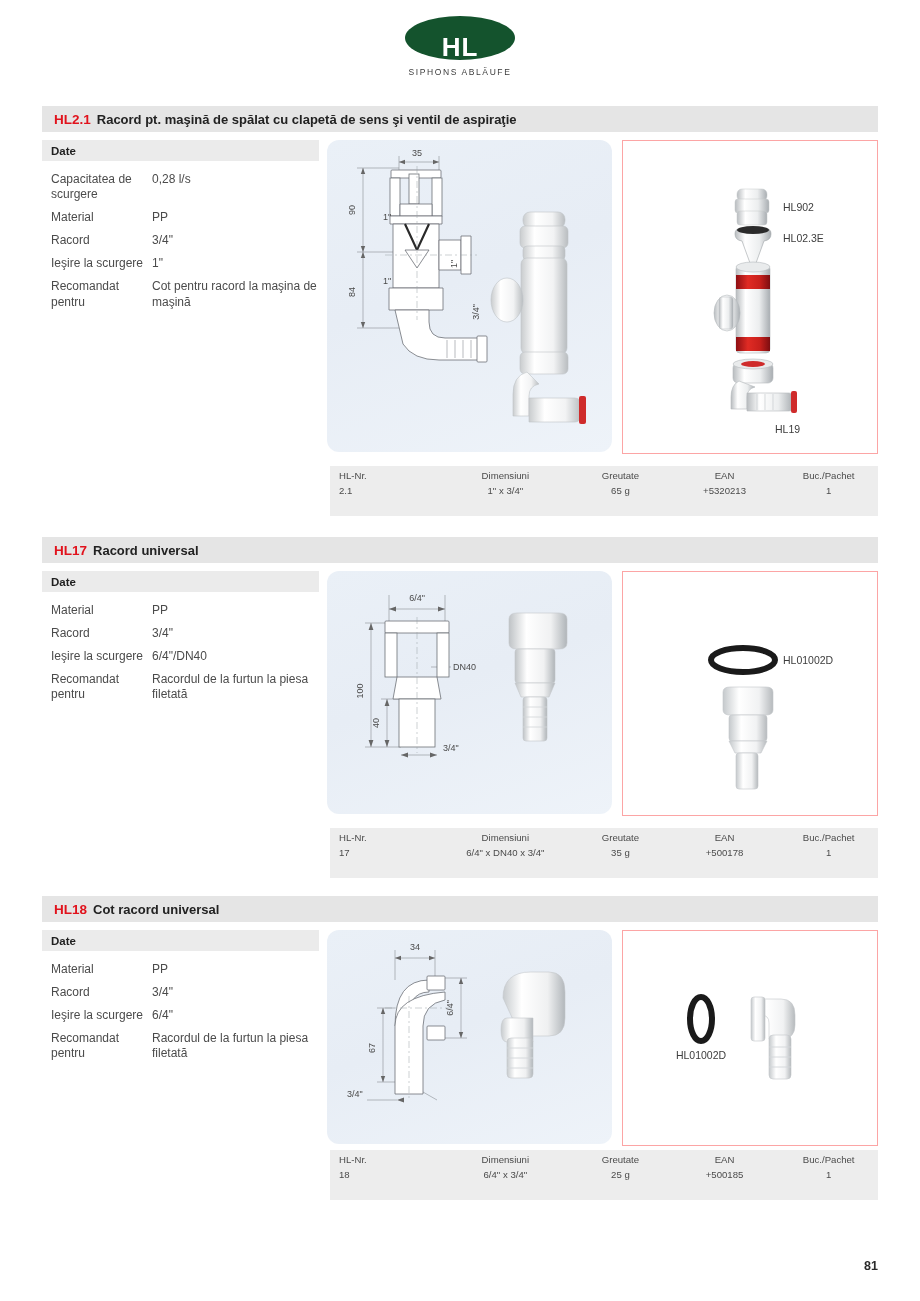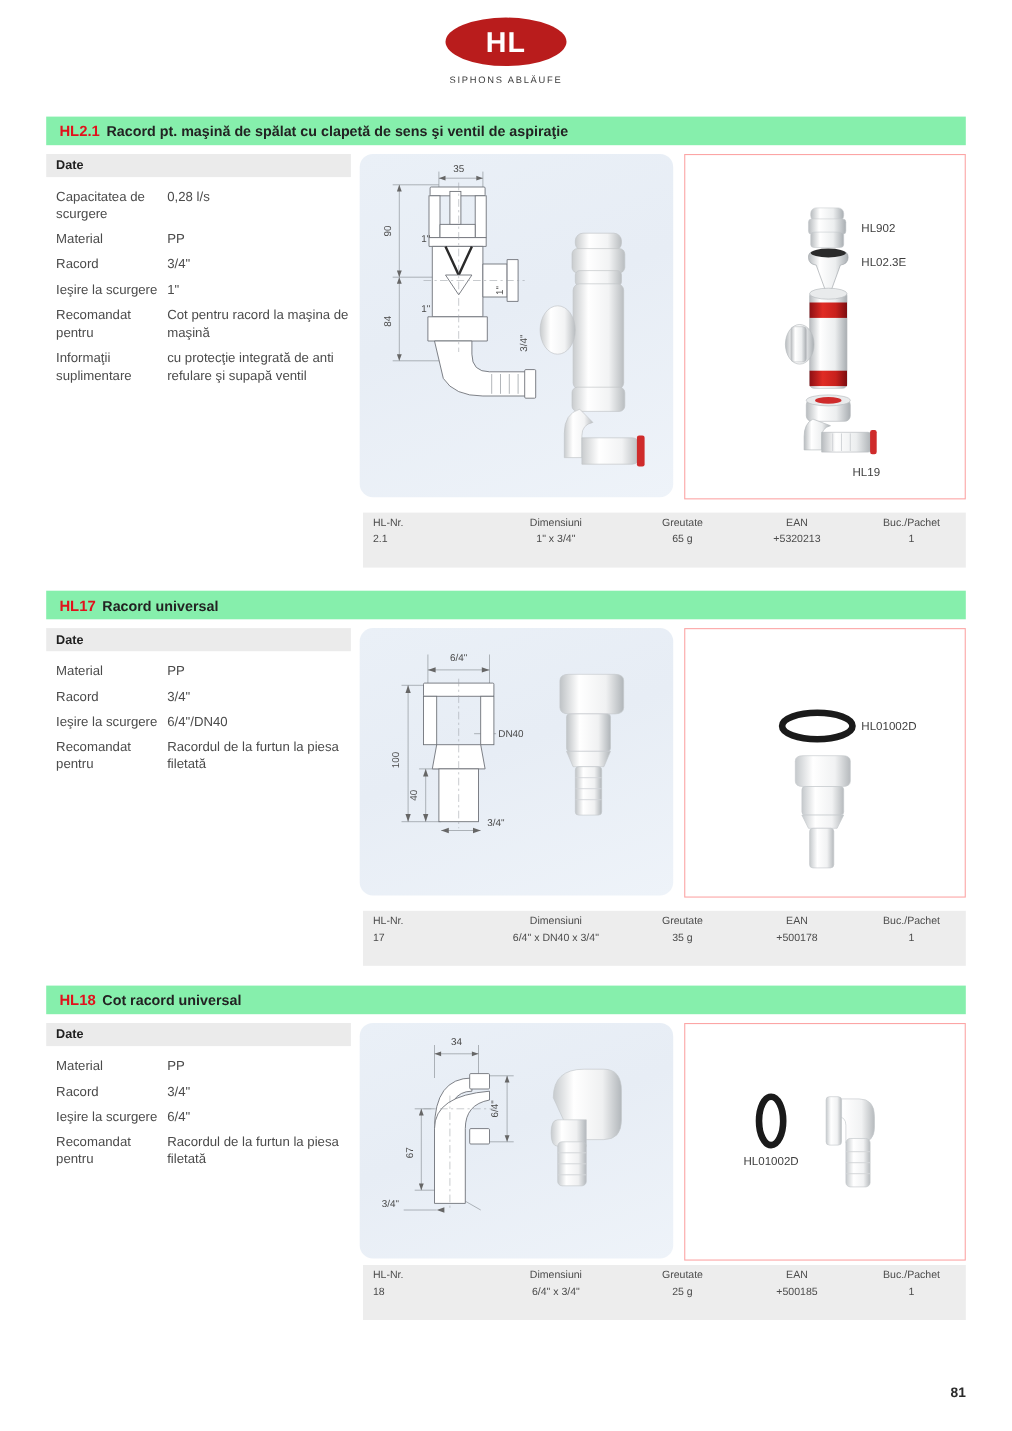--- a/index.html
+++ b/index.html
@@ -22,23 +22,23 @@
     left: 0; right: 0;
     top: 16px;
     display: flex;
     flex-direction: column;
     align-items: center;
   }
   .logo-ellipse {
     width: 110px;
     height: 44px;
     border-radius: 50%;
-    background: #b91c1c;
+    background: #14532d;
     display: flex;
-    align-items: center;
+    align-items: flex-end;
     justify-content: center;
   }
   .logo-text {
     color: #ffffff;
     font-weight: bold;
     font-size: 26px;
     letter-spacing: 1px;
     line-height: 1;
     font-family: "Liberation Sans", sans-serif;
   }
@@ -50,21 +50,21 @@
     font-family: "Liberation Sans", sans-serif;
   }
 
   
   .product {
     position: absolute;
     left: 42px;
     width: 836px;
   }
   .prod-title {
-    background: #86efac;
+    background: #e5e5e5;
     height: 26px;
     display: flex;
     align-items: center;
     padding-left: 12px;
     box-sizing: border-box;
   }
   .prod-code {
     color: #e1121c;
     font-weight: bold;
     font-size: 13.5px;
@@ -205,24 +205,20 @@
           <td class="spec-key">Racord</td>
           <td class="spec-val">3/4"</td>
         </tr>
         <tr>
           <td class="spec-key">Ieşire la scurgere</td>
           <td class="spec-val">1"</td>
         </tr>
         <tr>
           <td class="spec-key">Recomandat pentru</td>
           <td class="spec-val">Cot pentru racord la maşina de maşină</td>
-        </tr>
-        <tr>
-          <td class="spec-key">Informaţii suplimentare</td>
-          <td class="spec-val">cu protecţie integrată de anti refulare şi supapă ventil</td>
         </tr>
       </tbody>
         </table>
     </div>
 
     <div class="col-draw">
       <div class="draw-panel" style="height:312px;">
         <svg width="285" height="312" viewBox="0 0 285 312">
           <g stroke="#8a8f95" stroke-width="0.6" fill="none">
 

